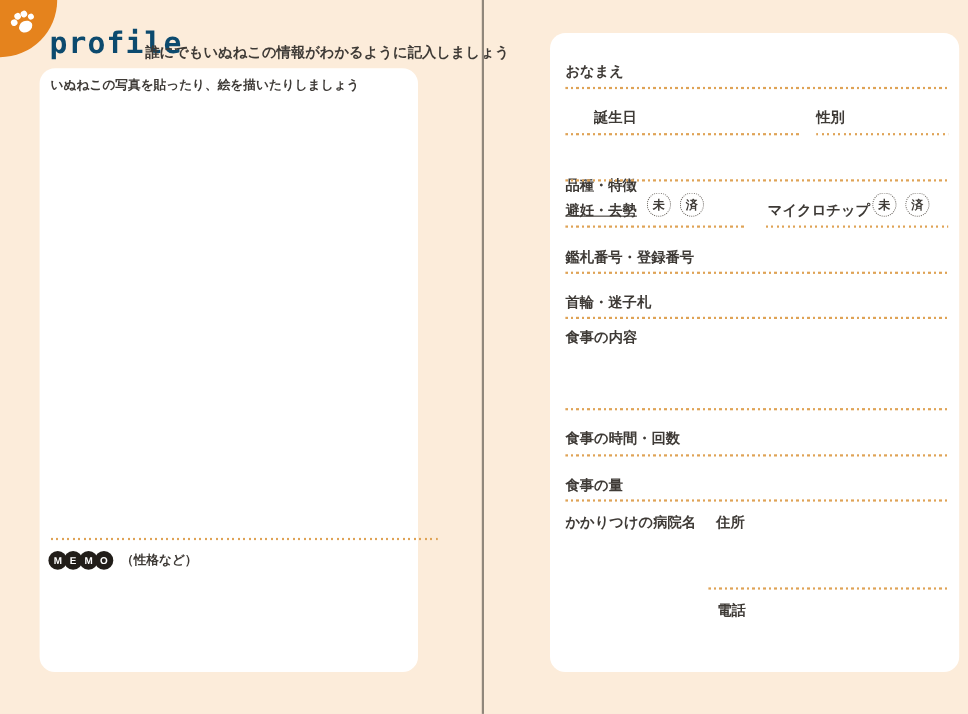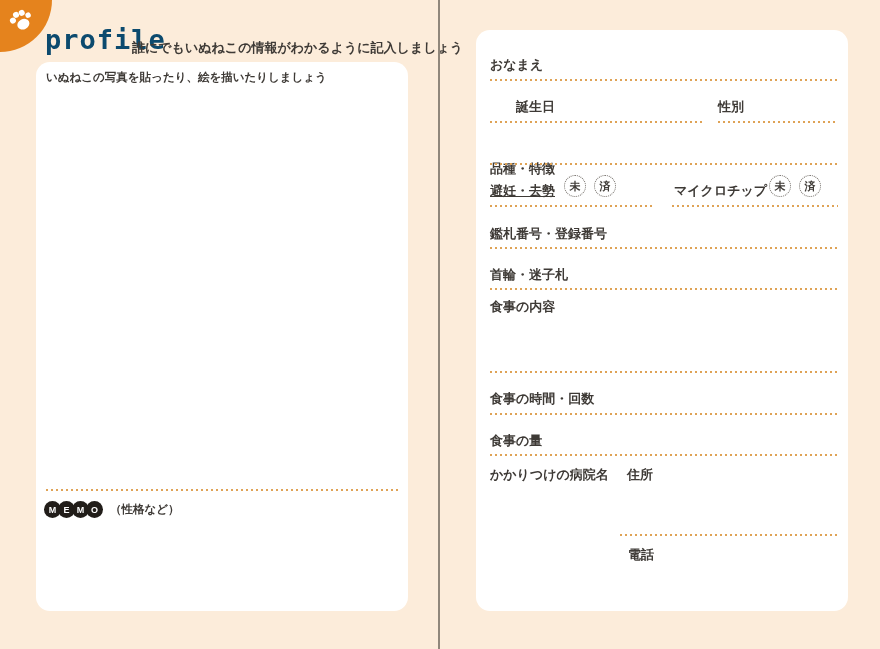--- a/index.html
+++ b/index.html
@@ -22,22 +22,22 @@
 
   
   .paw-corner{position:absolute;top:-52px;left:-52px;width:104px;height:104px;border-radius:50%;background:var(--accent);}
   .paw-icon{position:absolute;top:6px;left:6px;width:30px;height:30px;}
 
   
   .title{position:absolute;left:45px;top:24px;font-family:"DejaVu Sans Mono","Liberation Mono",monospace;font-weight:bold;font-size:27px;letter-spacing:1px;color:#0c4a6e;}
   .subtitle{position:absolute;left:132px;top:39px;font-size:13px;font-weight:bold;}
 
   .panel{position:absolute;background:#ffffff;border-radius:14px;}
-  .panel-left{left:36px;top:62px;width:372px;height:549px;padding-left:42px;}
-  .panel-right{left:476px;top:30px;width:372px;height:581px;}
+  .panel-left{left:36px;top:62px;width:344px;height:549px;padding-left:42px;}
+  .panel-right{left:500px;top:30px;width:372px;height:581px;}
 
   .hint{position:absolute;left:10px;top:8px;font-size:11.5px;font-weight:bold;}
 
   .dotline{position:absolute;height:2px;background-image:repeating-linear-gradient(to right,var(--dot) 0 2px,transparent 2px 5px);}
 
   .memo-row{position:absolute;left:8px;top:439px;display:flex;align-items:center;gap:7px;}
   .memo-badge{display:flex;}
   .memo-badge span{width:17px;height:17px;border-radius:50%;background:#211d19;color:#fff;font-size:9px;font-weight:bold;display:flex;align-items:center;justify-content:center;margin-left:-3px;}
   .memo-badge span:first-child{margin-left:0;}
   .memo-note{font-size:11.5px;font-weight:bold;}

